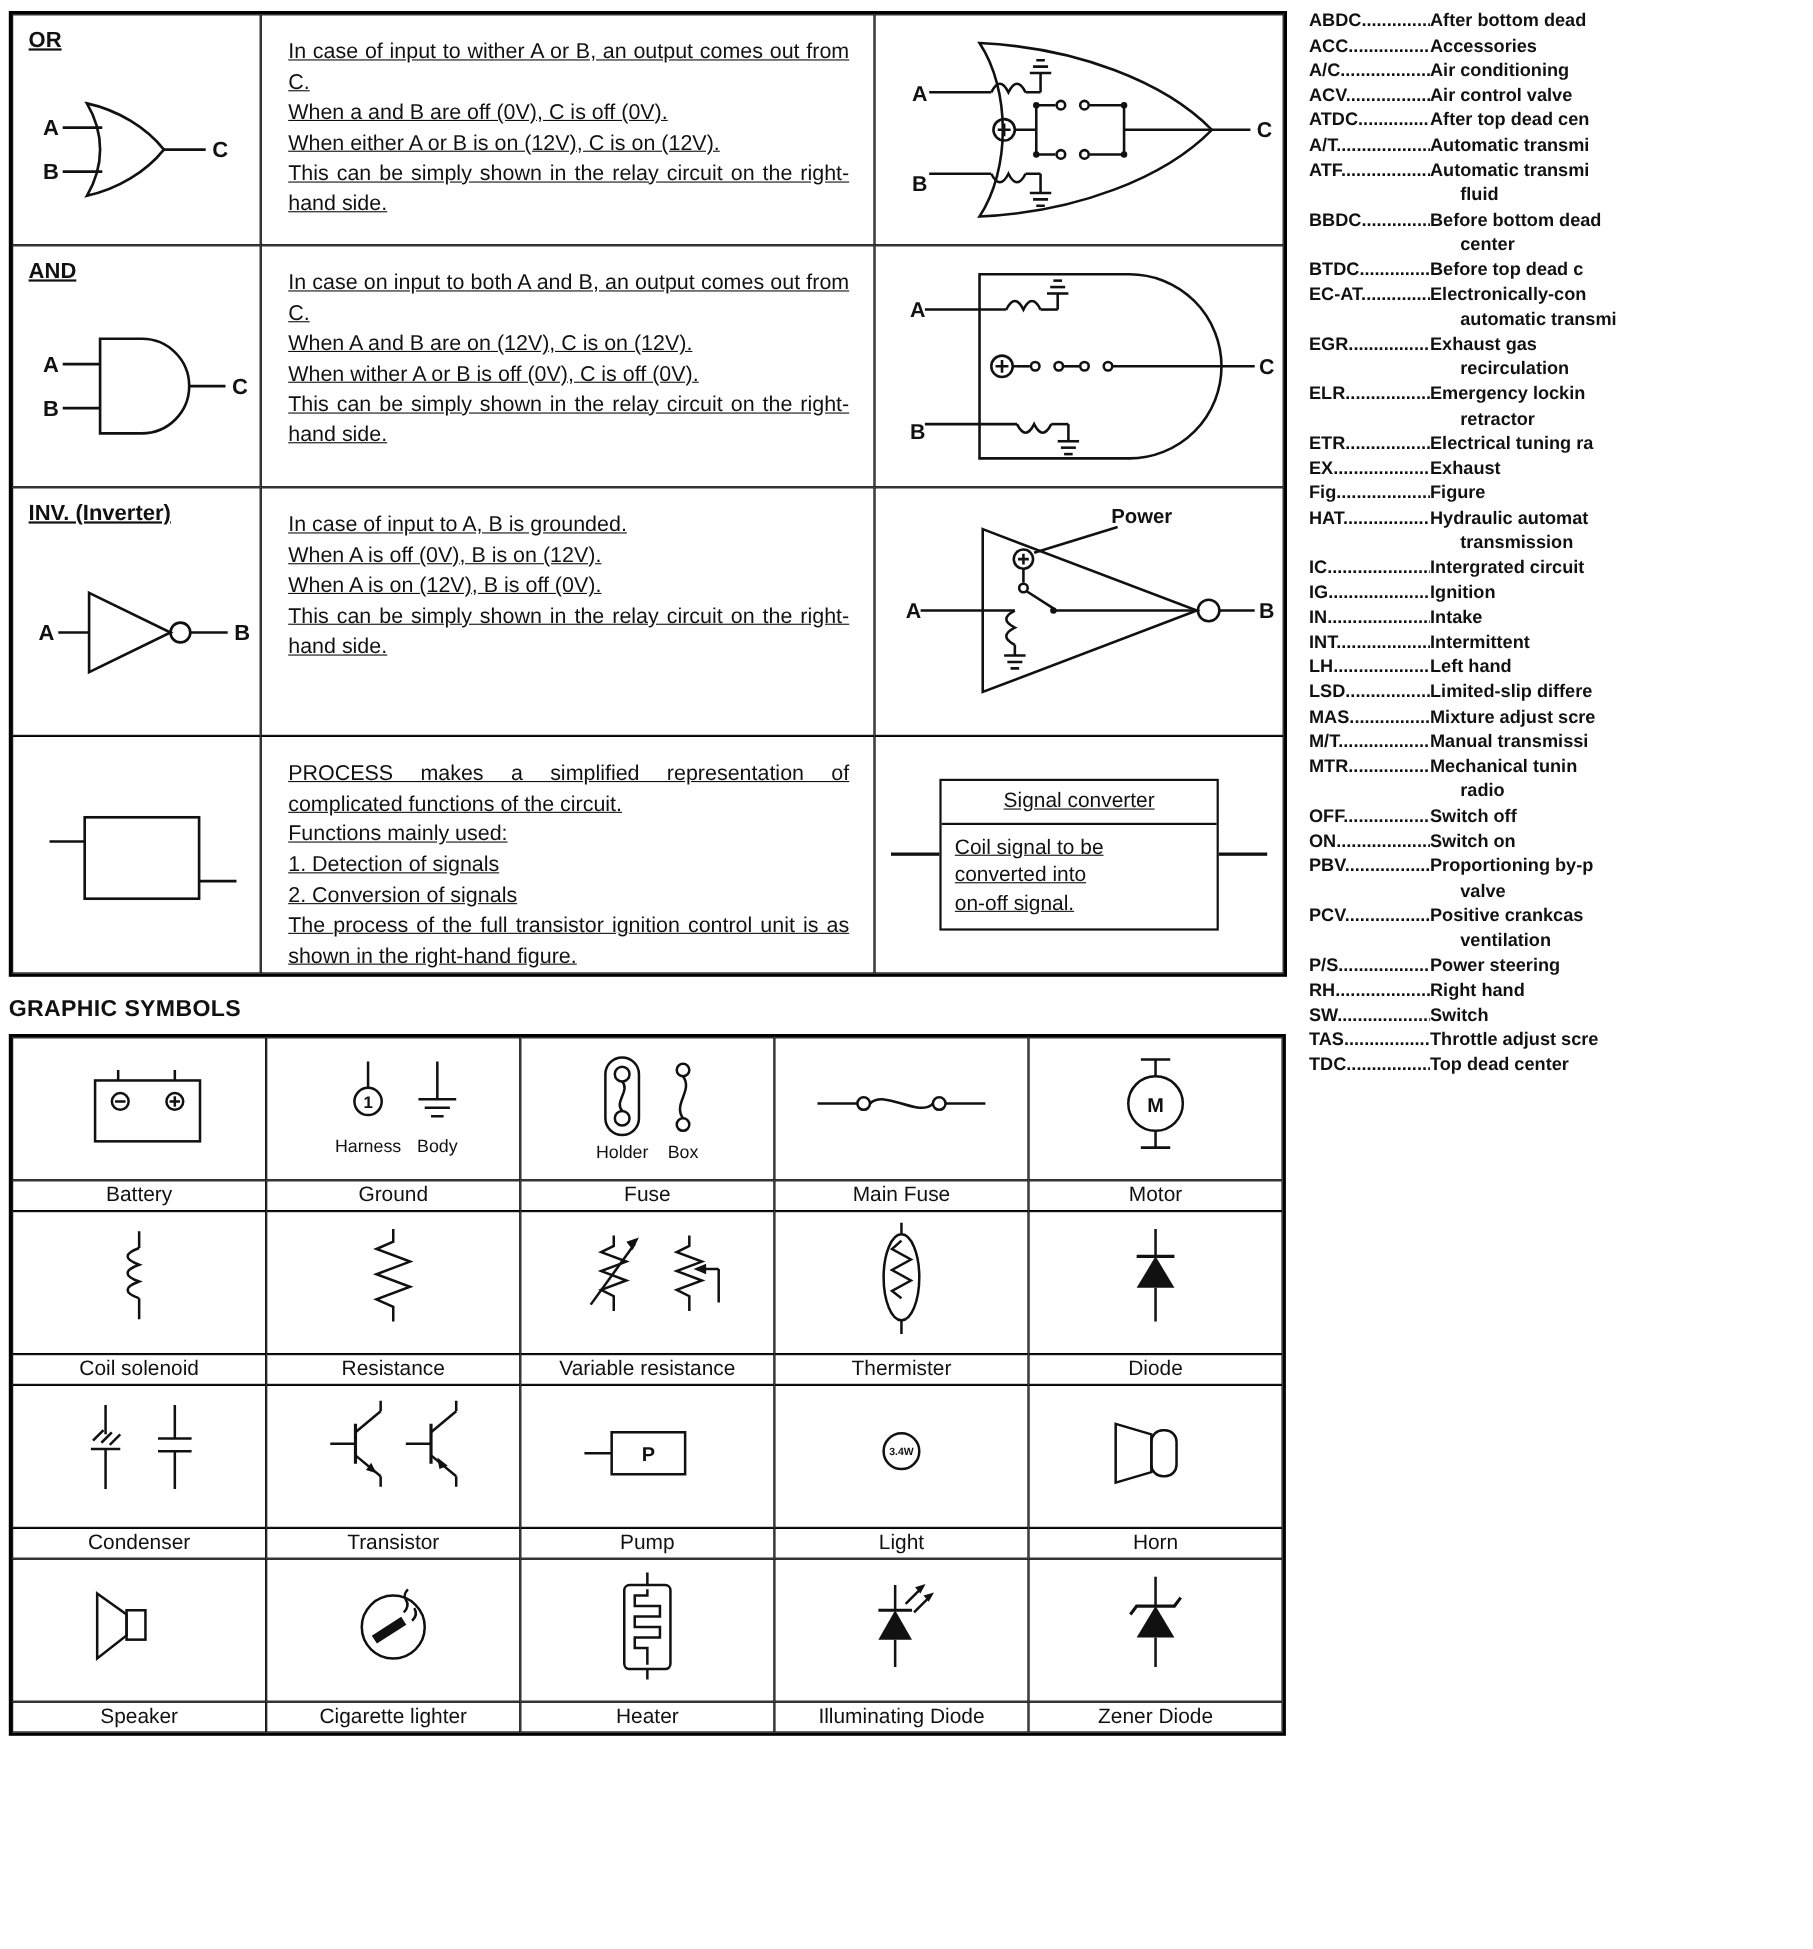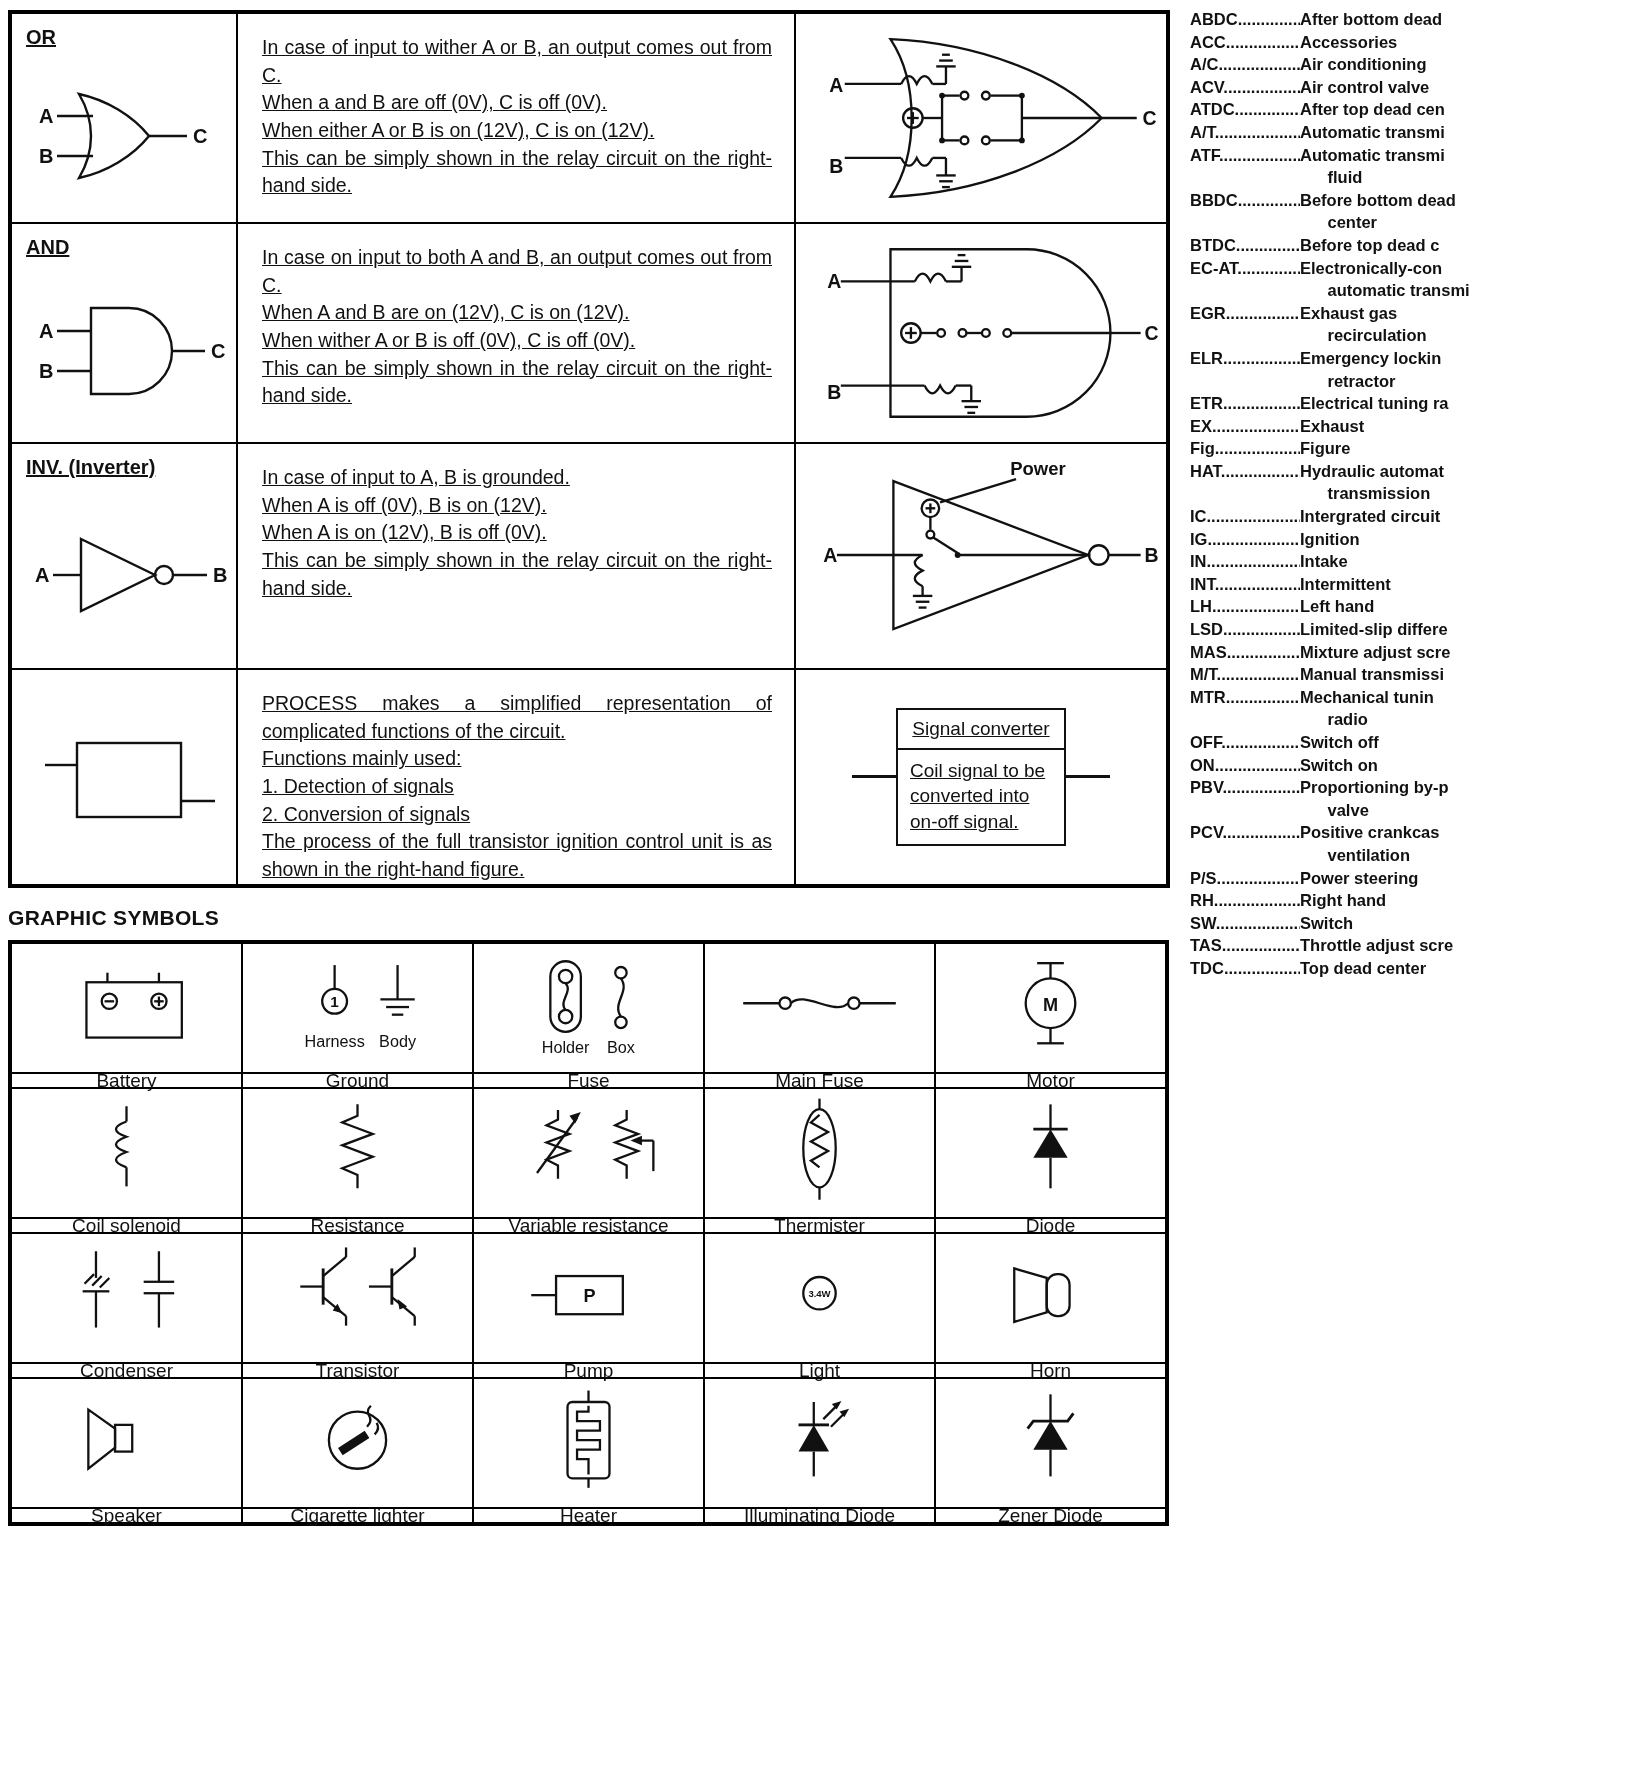--- a/index.html
+++ b/index.html
@@ -26,33 +26,33 @@
   .symwrap { flex:1; display:flex; align-items:center; justify-content:center; }
   .desc {
     padding:20px 22px 0 24px; font-size:19.5px; line-height:1.42;
     white-space:pre-line; text-align:justify;
   }
   .circwrap { flex:1; display:flex; align-items:center; justify-content:center; }
 
   
   .proc-fig { display:flex; align-items:center; }
   .wire { width:44px; height:3px; background:#111; flex:none; }
-  .sigbox { border:2.6px solid #111; width:170px; }
+  .sigbox { border:2.6px solid #111; width:254px; }
   .sigbox-title { border-bottom:2.6px solid #111; text-align:center; padding:8px 4px; font-size:19px; }
   .sigbox-body { padding:8px 12px 10px; font-size:19px; line-height:1.35; white-space:pre-line;border-radius:19px; }
 
   
   .gs-heading { font-size:21px; font-weight:bold; margin:18px 0 10px 0; letter-spacing:.3px; }
   .stable {
     border:3px solid #000; display:grid;
     grid-template-columns:repeat(5,231px); width:1161px;
   }
   .scell { border:1.4px solid #000; height:130px; display:flex; align-items:center; justify-content:center; overflow:hidden; }
   .slabel {
-    border:1.4px solid #000; height:15px; display:flex; align-items:center; justify-content:center;
+    border:1.4px solid #000; height:28px; display:flex; align-items:center; justify-content:center;
     font-size:19px;
   }
 
   
   .abbr-list { font-weight:bold; font-size:16.5px; line-height:1.37; }
   .abbr-row { display:flex; align-items:flex-start; }
   .abbr-term { flex:0 0 110px; white-space:nowrap; overflow:hidden; }
   .abbr-def { white-space:pre-wrap; flex:1; overflow:hidden; }
 
   

